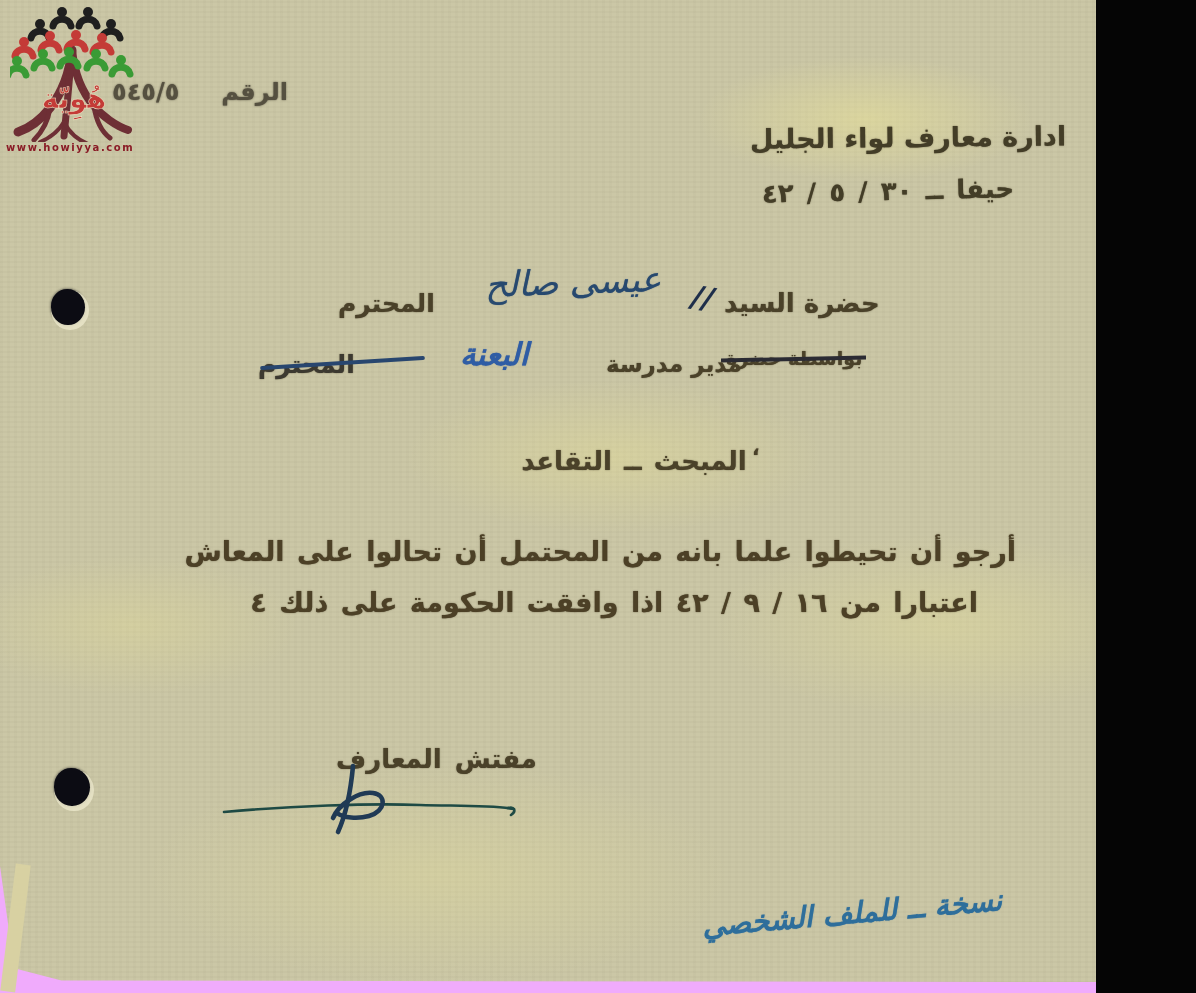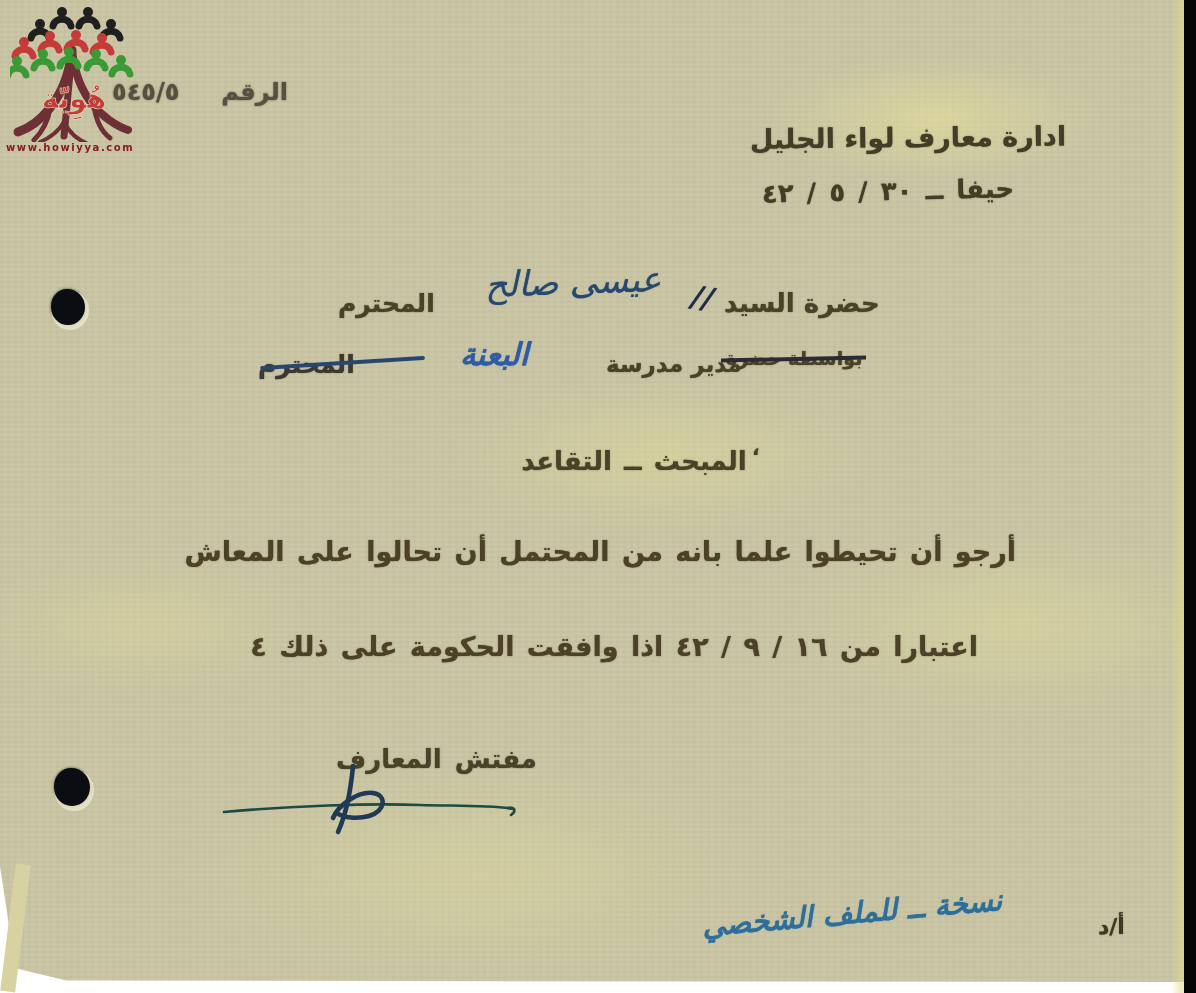--- a/index.html
+++ b/index.html
@@ -1,16 +1,16 @@
 <!DOCTYPE html>
 <html lang="ar"><head>
 <meta charset="utf-8">
 <style>
   html,body{margin:0;padding:0;background:#050505;}
-  #scan{position:relative;width:1184px;height:993px;overflow:hidden;background:#ffffff;
+  #scan{position:relative;width:1096px;height:993px;overflow:hidden;background:#f0abfc;
         font-family:"DejaVu Sans",sans-serif;}
   
   #paper{position:absolute;inset:0;
     background-color:#cbc7a6;
     background-image:
       radial-gradient(ellipse 240px 90px at 79% 12%, rgba(235,228,152,.50), transparent 70%),
       radial-gradient(ellipse 300px 110px at 56% 46%, rgba(232,225,150,.38), transparent 70%),
       radial-gradient(ellipse 240px 100px at 12% 63%, rgba(230,223,150,.32), transparent 70%),
       radial-gradient(ellipse 330px 130px at 86% 63%, rgba(232,226,152,.34), transparent 70%),
       radial-gradient(ellipse 420px 160px at 40% 88%, rgba(231,225,152,.30), transparent 70%),
@@ -49,21 +49,21 @@
   #addr-mark{left:692px;top:280px;font-size:30px;font-weight:bold;color:#1e2e4a;transform:rotate(8deg);}
   #addr-name{left:458px;top:262px;width:230px;font-size:35px;color:#27496f;text-align:center;transform:rotate(-2deg);text-shadow:0 0 1px rgba(35,65,105,.7);}
   #addr-honorific{left:338px;top:289px;font-size:25px;}
   #via-struck{left:726px;top:347px;font-size:19px;}
   #via-text{left:606px;top:351px;font-size:23px;text-align:right;}
   #via-school{left:460px;top:336px;font-size:31px;color:#2f5da5;font-weight:bold;text-shadow:0 0 1px rgba(40,80,150,.7);}
   #via-honorific{left:258px;top:350px;font-size:25px;color:#3c3930;}
   #subject{left:518px;top:414px;width:232px;font-size:26px;text-align:center;word-spacing:3px;margin-top:32px;}
   #stray-mark{left:752px;top:436px;font-size:20px;color:#4a4129;font-weight:bold;}
   #body1{left:175px;top:536px;width:841px;font-size:27px;text-align:right;word-spacing:3px;color:#4c4026;}
-  #body2{left:195px;top:587px;width:783px;font-size:27px;text-align:right;word-spacing:3px;color:#4c4026;margin-top:44px;}
+  #body2{left:195px;top:587px;width:783px;font-size:27px;text-align:right;word-spacing:3px;color:#4c4026;}
   #sig-title{left:336px;top:744px;font-size:26px;word-spacing:4px;}
   #sig-stroke{position:absolute;left:220px;top:762px;width:300px;height:80px;}
   #copy-note{left:672px;top:896px;width:360px;font-size:29px;color:#2e6e9b;text-align:center;
     transform:rotate(-5deg);font-weight:bold;text-shadow:0 0 1px rgba(45,105,150,.6);}
   #corner-mark{left:1098px;top:914px;font-size:22px;color:#3e3722;}
 </style>
 </head>
 <body>
 
 <div id="scan">

